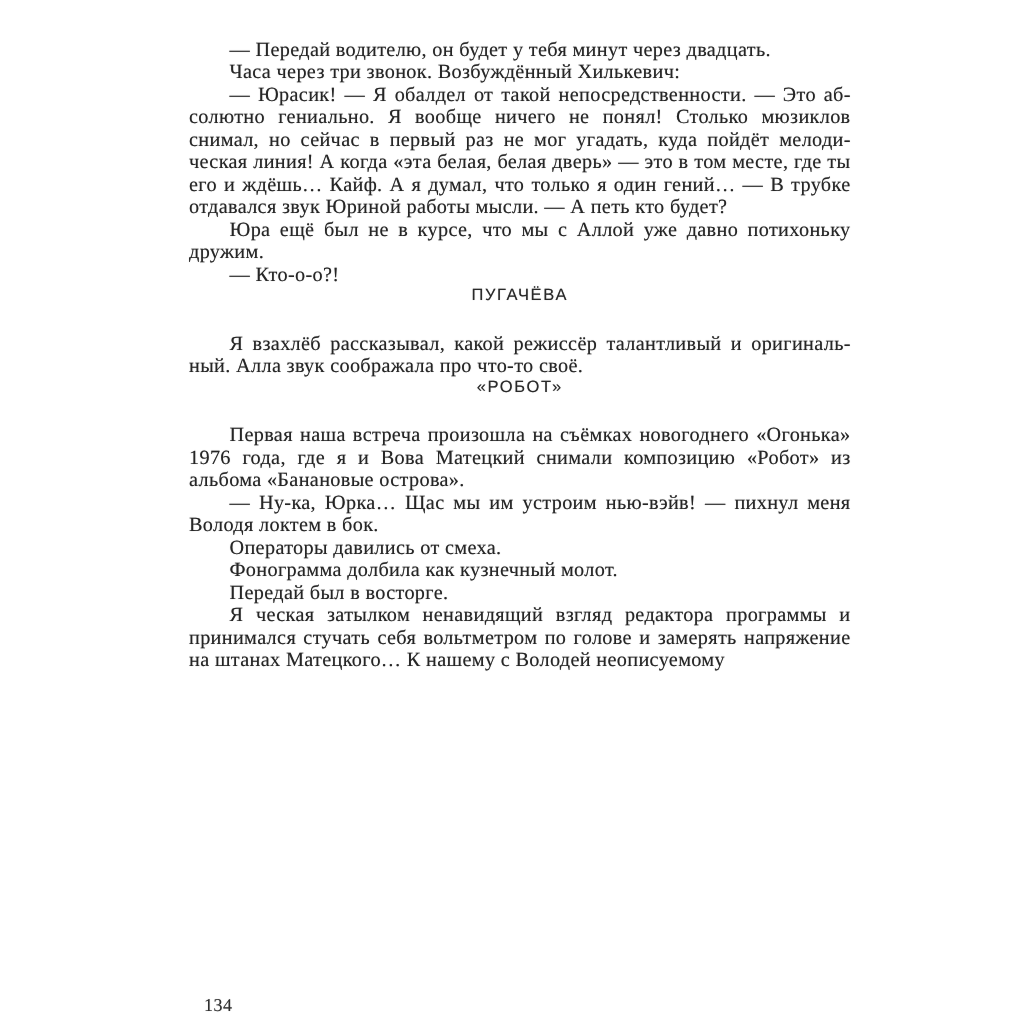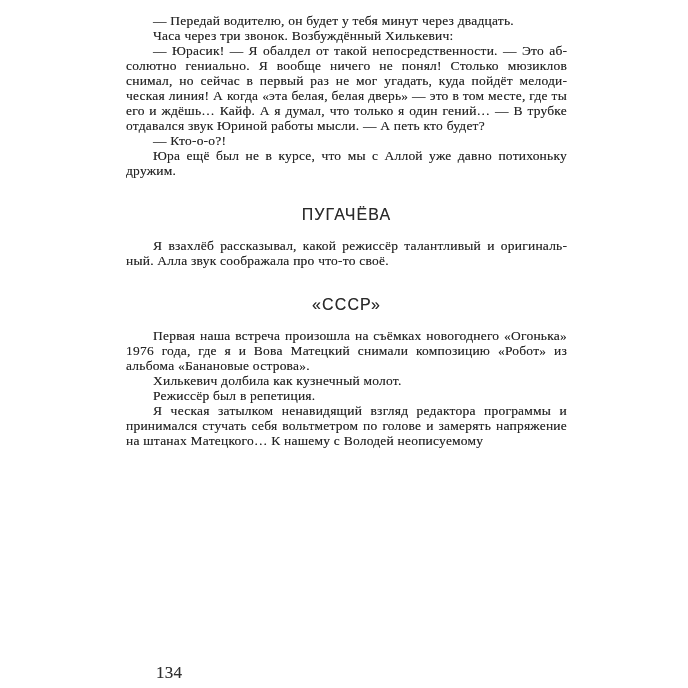--- a/index.html
+++ b/index.html
@@ -11,69 +11,70 @@
     position: relative;
     width: 688px;
     height: 688px;
     background: #ffffff;
     overflow: hidden;
     color: #262626;
   }
   .text-block {
     position: absolute;
     left: 126px;
-    top: 13px;
+    top: 25px;
     width: 441px;
     font-family: "Liberation Serif", "DejaVu Serif", serif;
     font-size: 13.5px;
     line-height: 15px;
     letter-spacing: 0.22px;
     text-align: justify;
     color: #262626;
     text-shadow: 0 0 0.5px rgba(45,45,45,0.55);
   }
   .text-block p.paragraph {
     margin: 0;
     text-indent: 27px;
     hyphens: manual;
   }
   .section-heading {
     font-family: "Liberation Sans", "DejaVu Sans", sans-serif;
     font-weight: 400;
-    font-size: 16px;
+    font-size: 11px;
     letter-spacing: 1.1px;
     text-align: center;
     text-indent: 0;
-    margin: 29px 0 16px 0;
+    margin: 0 0 16px 0;
     color: #2a2a2a;
   }
   .page-number {
     position: absolute;
     left: 136px;
     top: 663px;
     font-family: "Liberation Serif", "DejaVu Serif", serif;
-    font-size: 17px;
+    font-size: 12px;
     letter-spacing: 0.3px;
     color: #303030;
     text-shadow: 0 0 0.5px rgba(45,45,45,0.5);
-    margin-left: 20px;
   }
 </style>
 </head>
 <body>
 
 <div class="book-page">
   <div class="text-block">
       <p class="paragraph">— Передай водителю, он будет у тебя минут через двадцать.</p>
       <p class="paragraph">Часа через три звонок. Возбуждённый Хилькевич:</p>
       <p class="paragraph">— Юрасик! — Я обалдел от такой непосредственности. — Это аб­солютно гениально. Я вообще ничего не понял! Столько мюзиклов снимал, но сейчас в первый раз не мог угадать, куда пойдёт мелоди­ческая линия! А когда «эта белая, белая дверь» — это в том месте, где ты его и ждёшь… Кайф. А я думал, что только я один гений… — В трубке отдавался звук Юриной работы мысли. — А петь кто будет?</p>
+      <p class="paragraph">Юра ещё был не в курсе, что мы с Аллой уже давно потихоньку дружим.</p>
       <p class="paragraph">— Кто-о-о?!</p>
-      <p class="paragraph">Юра ещё был не в курсе, что мы с Аллой уже давно потихоньку дружим.</p>
       <div class="section-heading">ПУГАЧЁВА</div>
       <p class="paragraph">Я взахлёб рассказывал, какой режиссёр талантливый и оригиналь­ный. Алла звук соображала про что-то своё.</p>
-      <div class="section-heading">«СССР»</div>
+      <div class="section-heading">«РОБОТ»</div>
       <p class="paragraph">Первая наша встреча произошла на съёмках новогоднего «Огонь­ка» 1976 года, где я и Вова Матецкий снимали композицию «Робот» из альбома «Банановые острова».</p>
-      <p class="paragraph">Хилькевич долбила как кузнечный молот.</p>
-      <p class="paragraph">Режиссёр был в репетиция.</p>
+      <p class="paragraph">— Ну-ка, Юрка… Щас мы им устроим нью-вэйв! — пихнул меня Володя локтем в бок.</p>
+      <p class="paragraph">Операторы давились от смеха.</p>
+      <p class="paragraph">Фонограмма долбила как кузнечный молот.</p>
+      <p class="paragraph">Передай был в восторге.</p>
       <p class="paragraph">Я ческая затылком ненавидящий взгляд редактора программы и принимался стучать себя вольтметром по голове и замерять напря­жение на штанах Матецкого… К нашему с Володей неописуемому</p>
     </div>
   <div class="page-number">134</div>
 </div>
 
 </body></html>

